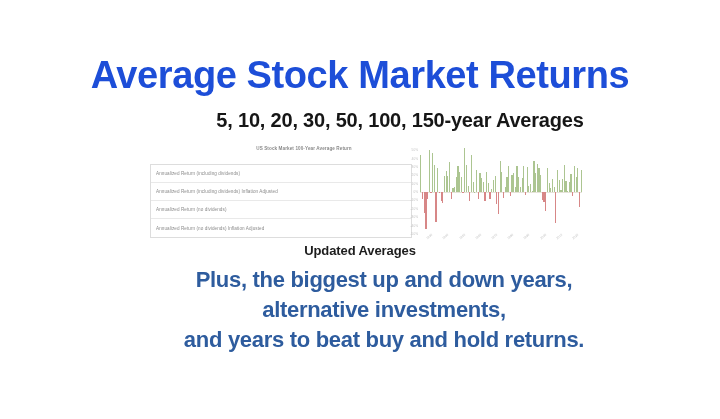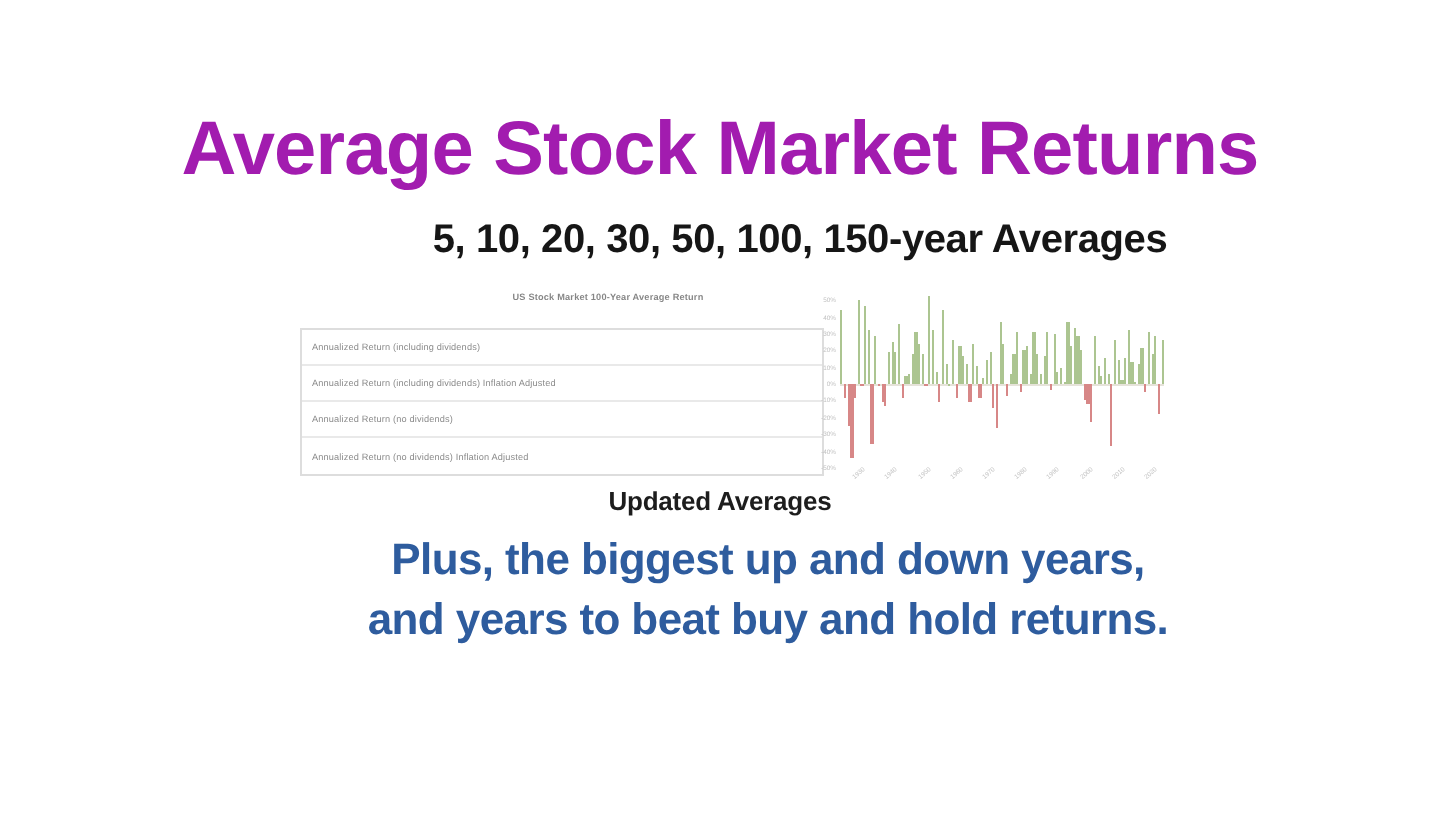--- a/index.html
+++ b/index.html
@@ -23,21 +23,21 @@
   
   .headline {
     position: absolute;
     left: 0;
     top: 56px;
     width: 720px;
     text-align: center;
     font-size: 38px;
     font-weight: 700;
     letter-spacing: -0.4px;
-    color: #a21caf;
+    color: #1d4ed8;
     line-height: 1.05;
     white-space: nowrap;
   }
 
   .subhead {
     position: absolute;
     left: 0;
     top: 109px;
     width: 720px;
     text-align: center;
@@ -359,16 +359,17 @@
           <div class="chart-xtick" style="left: 153.9px;">2020</div>
         </div>
     </div>
 
   </div>
 
   <div class="updated">Updated Averages</div>
 
   <div class="pitch" id="pitch-block" style="color: rgb(46, 92, 158);">
       <div>Plus, the biggest up and down years,</div>
+      <div>alternative investments,</div>
       <div>and years to beat buy and hold returns.</div>
     </div>
 
 </div>
 
 </body></html>

